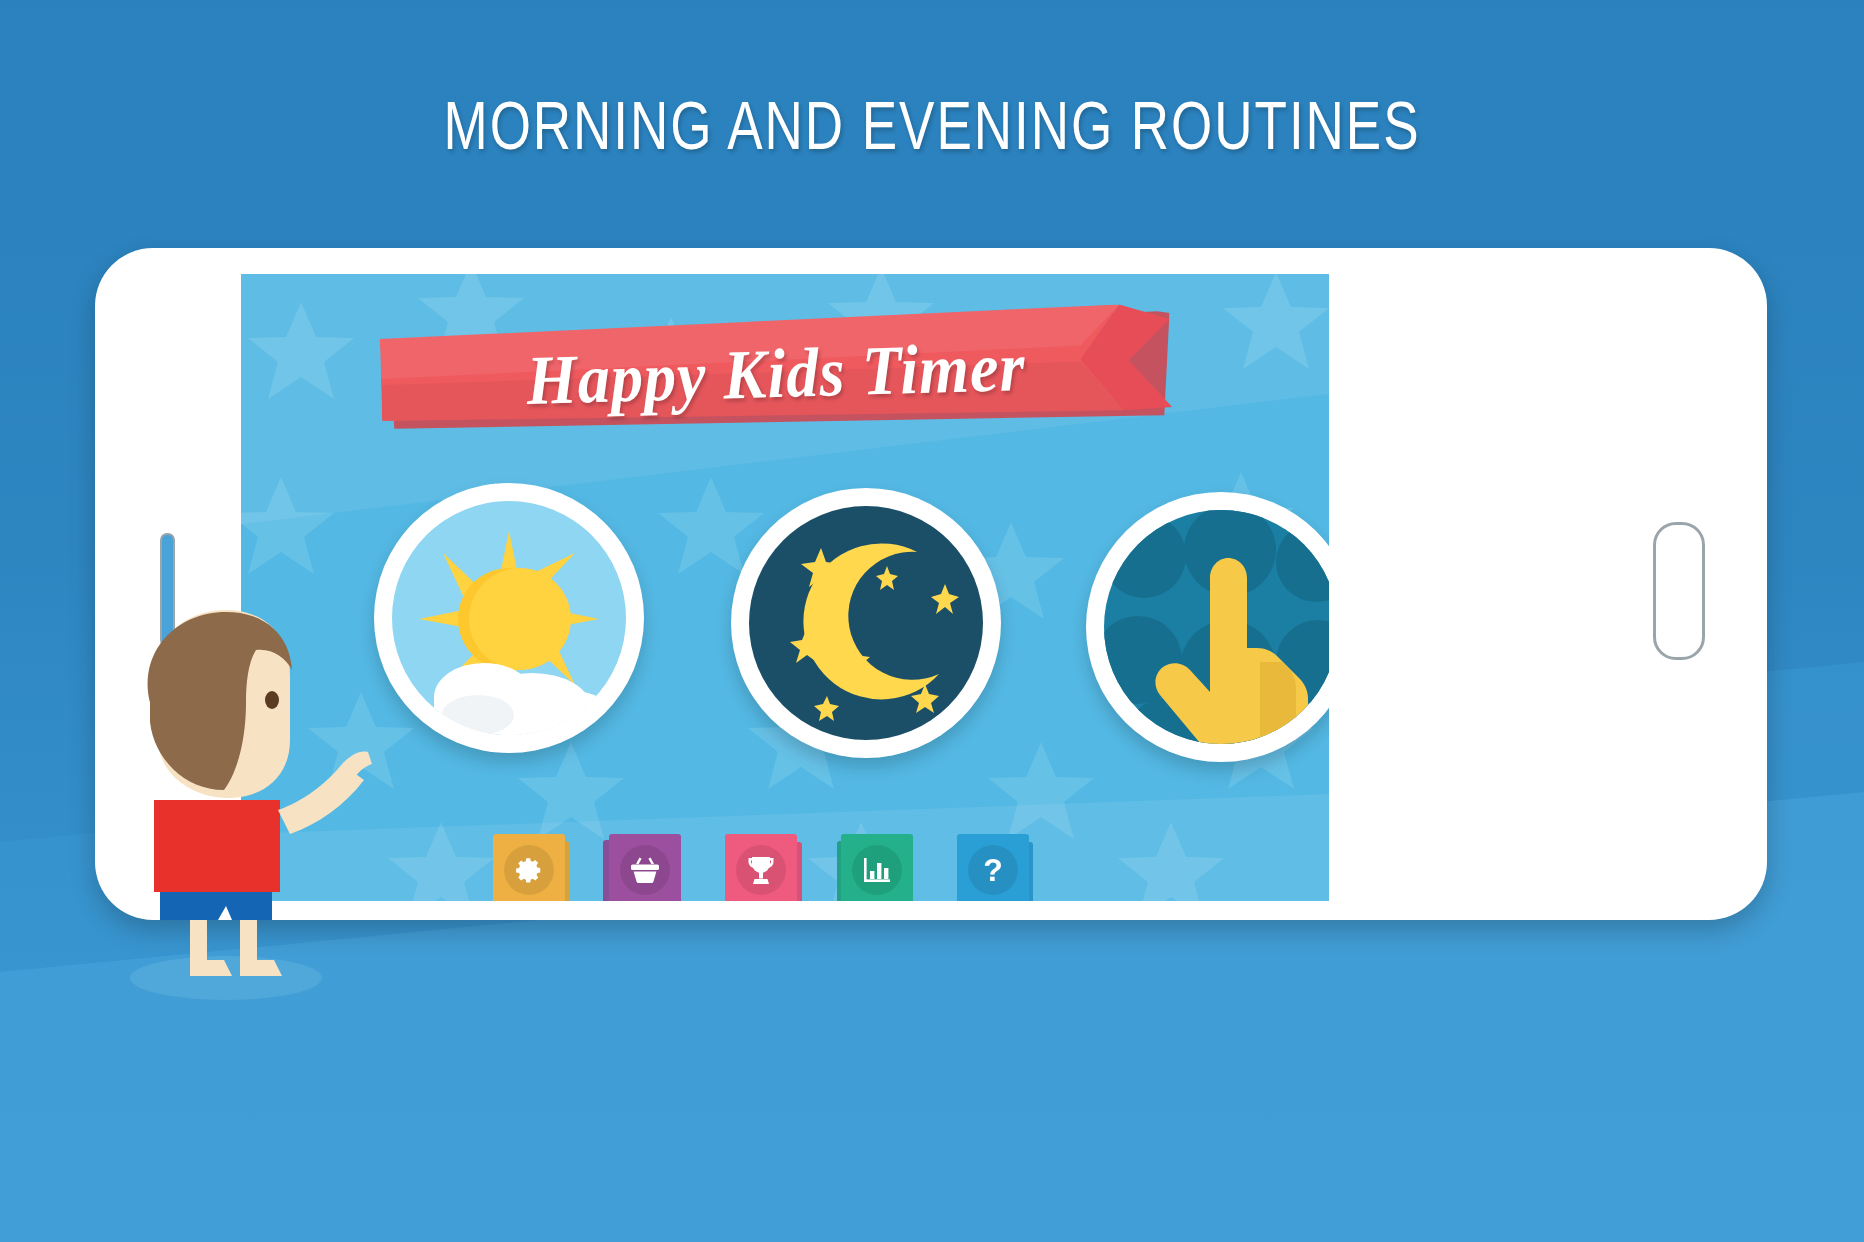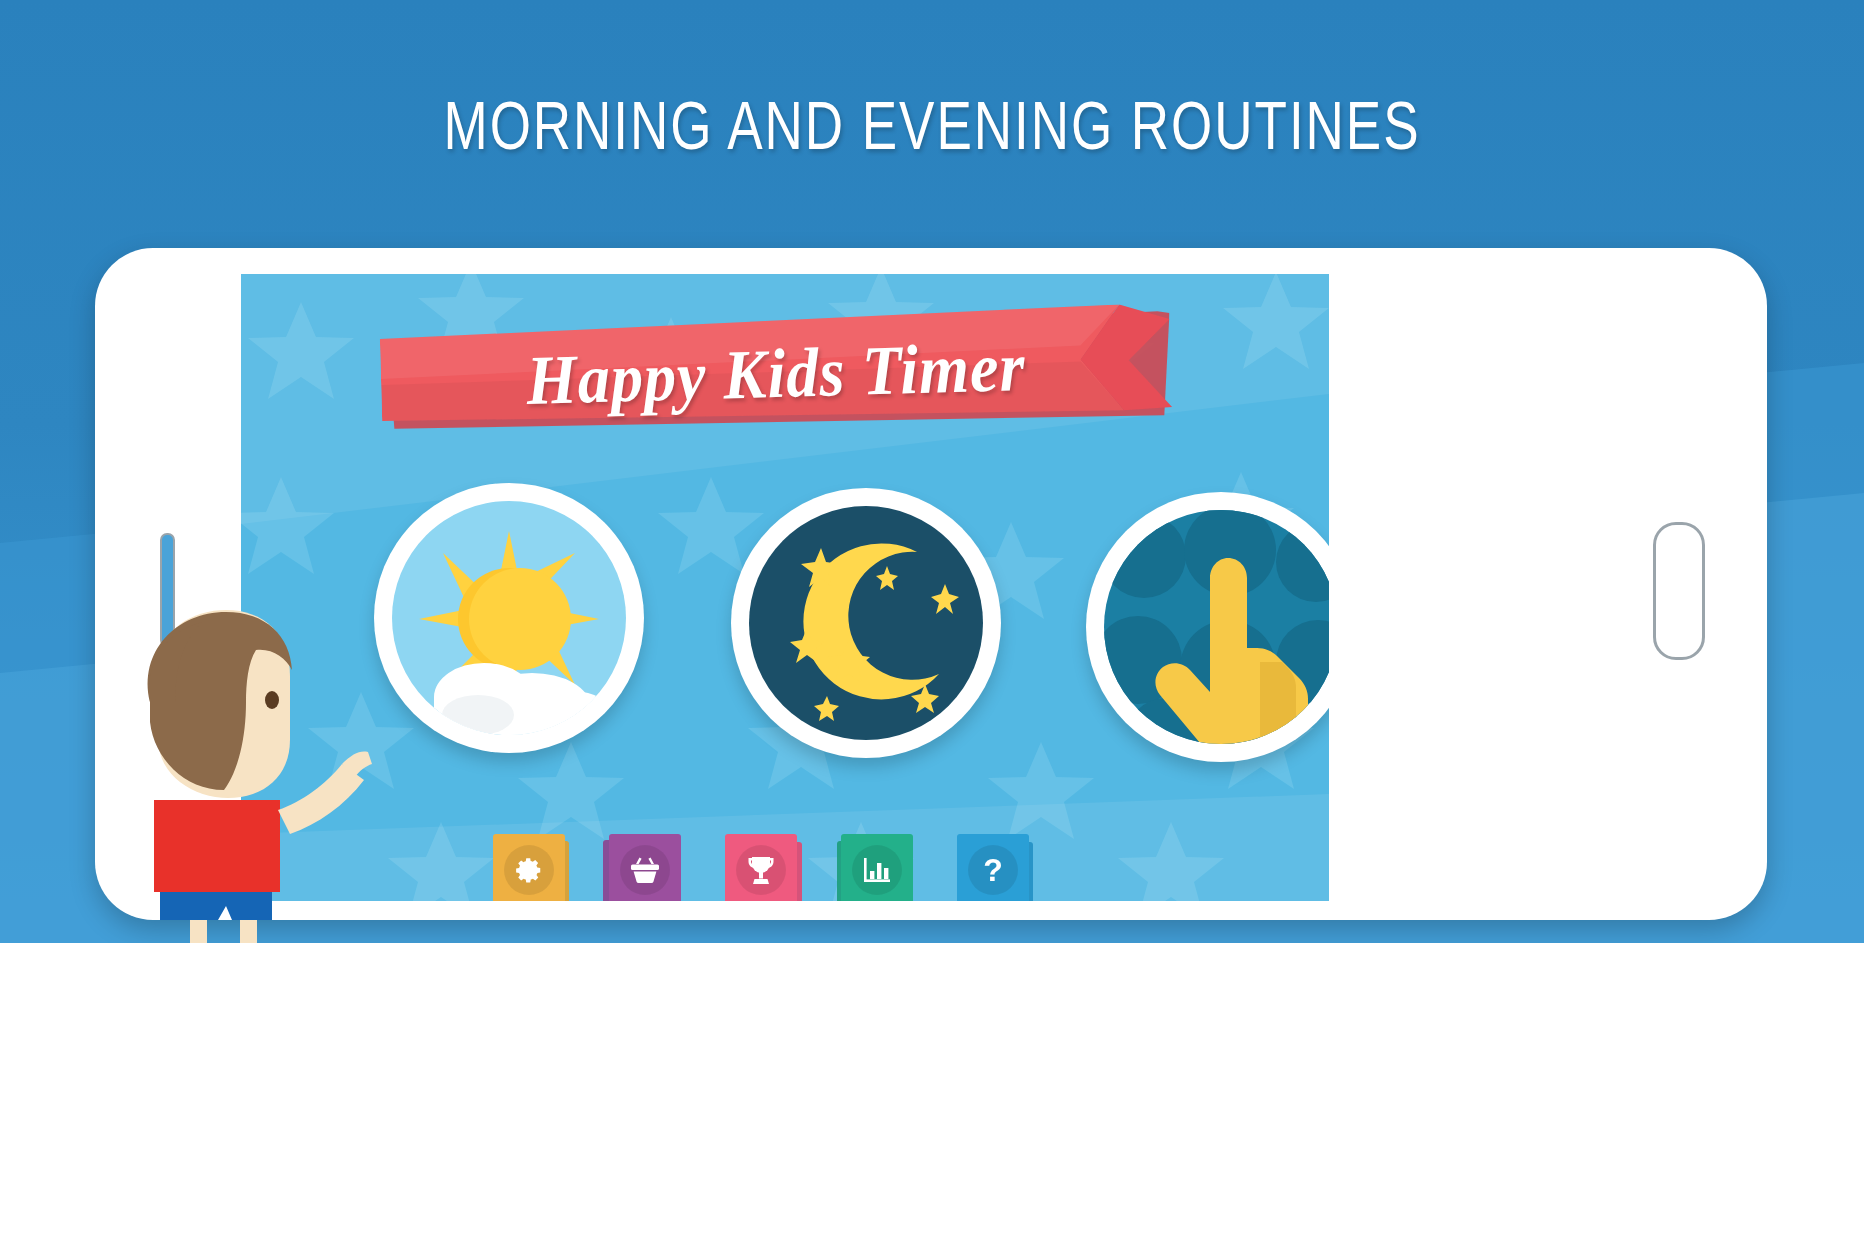--- a/index.html
+++ b/index.html
@@ -5,21 +5,21 @@
   html, body {
     margin: 0; padding: 0;
     width: 1864px; height: 1242px;
     overflow: hidden;
     font-family: "Liberation Sans", sans-serif;
   }
 
   #stage {
     position: relative;
     width: 1864px;
-    height: 943px;
+    height: 1242px;
     background: linear-gradient(180deg, #2a81bd 0%, #2e86c1 45%, #3b9ad4 100%);
     overflow: hidden;
   }
 
   
   .bg-wave {
     position: absolute;
     left: 0; bottom: 0;
     width: 1864px; height: 700px;
     pointer-events: none;

